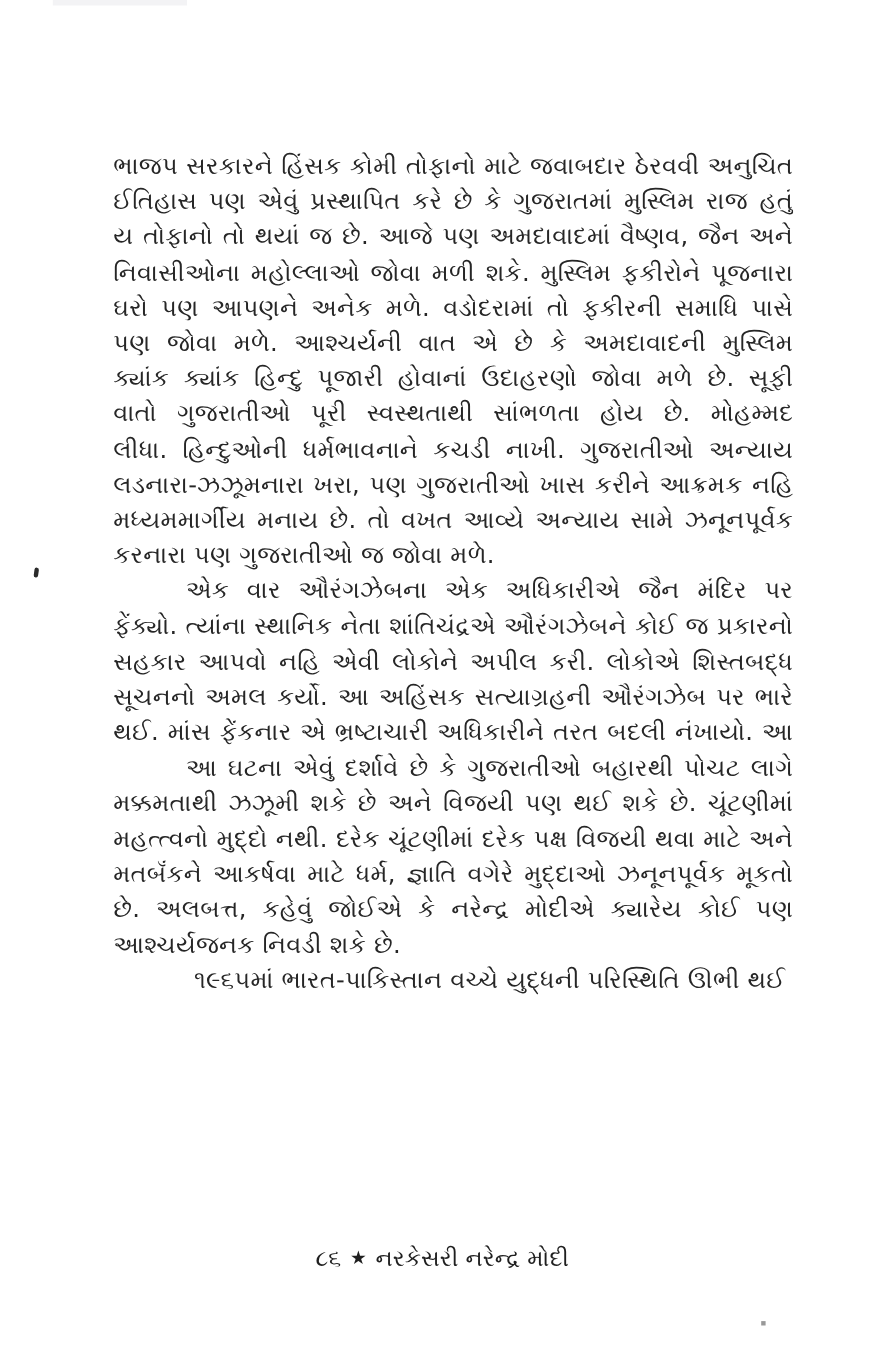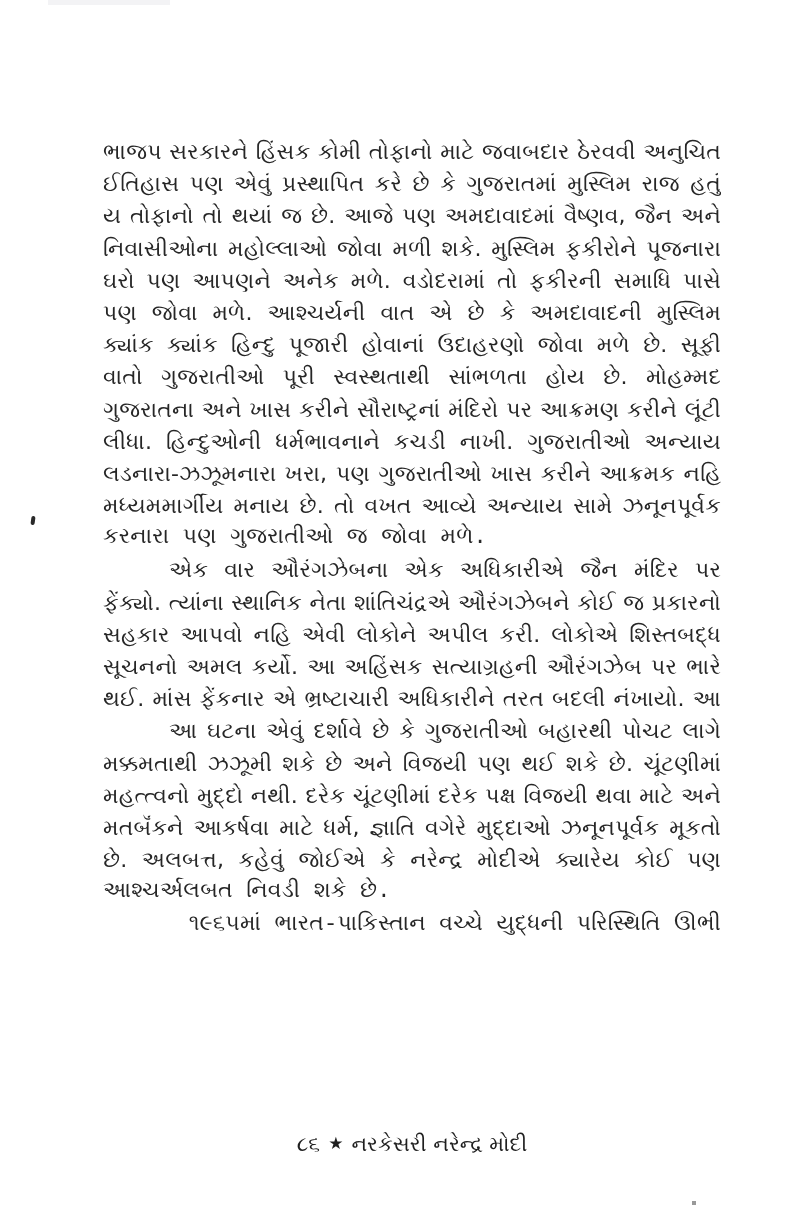--- a/index.html
+++ b/index.html
@@ -62,27 +62,26 @@
     text-align: justify;
     text-align-last: justify;
     letter-spacing: 0.2px;
     white-space: normal;
   }
   .line.indent {
     padding-left: 66px;
     width: 552px;
   }
   .line.last {
-    text-align: right;
+    text-align: center;
     text-align-last: left;
-    font-family: Liberation Mono, monospace;
   }
   .footer {
     position: absolute;
-    left: 103px;
+    left: 93px;
     top: 1130px;
     width: 618px;
     text-align: center;
     font-size: 21px;
     line-height: 28px;
     color: #1f1f1f;
   }
   .footer .star {
     font-size: 17px;
     padding: 0 8px;
@@ -101,36 +100,35 @@
 
   <div class="textblock" id="textblock">
       <div class="line">ભાજપ સરકારને હિંસક કોમી તોફાનો માટે જવાબદાર ઠેરવવી અનુચિત છે.</div>
       <div class="line">ઈતિહાસ પણ એવું પ્રસ્થાપિત કરે છે કે ગુજરાતમાં મુસ્લિમ રાજ હતું ત્યારે</div>
       <div class="line">ય તોફાનો તો થયાં જ છે. આજે પણ અમદાવાદમાં વૈષ્ણવ, જૈન અને શિવપંથ</div>
       <div class="line">નિવાસીઓના મહોલ્લાઓ જોવા મળી શકે. મુસ્લિમ ફકીરોને પૂજનારા હિન્દુ</div>
       <div class="line">ઘરો પણ આપણને અનેક મળે. વડોદરામાં તો ફકીરની સમાધિ પાસે ત્રિશૂળ</div>
       <div class="line">પણ જોવા મળે. આશ્ચર્યની વાત એ છે કે અમદાવાદની મુસ્લિમ દરગાહમાં</div>
       <div class="line">ક્યાંક ક્યાંક હિન્દુ પૂજારી હોવાનાં ઉદાહરણો જોવા મળે છે. સૂફી પંથીઓની</div>
       <div class="line">વાતો ગુજરાતીઓ પૂરી સ્વસ્થતાથી સાંભળતા હોય છે. મોહમ્મદ ગઝનીએ</div>
-      <div class="line">ગુજરાતના અને ખાસ કરીને સૌરાષ્ટ્રનાં મંદિરો પર આક્રમણ કરીને લૂંટી</div>
       <div class="line">લીધા. હિન્દુઓની ધર્મભાવનાને કચડી નાખી. ગુજરાતીઓ અન્યાય સામે</div>
       <div class="line">લડનારા-ઝઝૂમનારા ખરા, પણ ગુજરાતીઓ ખાસ કરીને આક્રમક નહિ પણ</div>
       <div class="line">મધ્યમમાર્ગીય મનાય છે. તો વખત આવ્યે અન્યાય સામે ઝનૂનપૂર્વક સંઘર્ષ</div>
       <div class="line last">કરનારા પણ ગુજરાતીઓ જ જોવા મળે.</div>
       <div class="line indent">એક વાર ઔરંગઝેબના એક અધિકારીએ જૈન મંદિર પર માંસનો ટુકડો</div>
       <div class="line">ફેંક્યો. ત્યાંના સ્થાનિક નેતા શાંતિચંદ્રએ ઔરંગઝેબને કોઈ જ પ્રકારનો સાથ-</div>
       <div class="line">સહકાર આપવો નહિ એવી લોકોને અપીલ કરી. લોકોએ શિસ્તબદ્ધ રીતે આ</div>
       <div class="line">સૂચનનો અમલ કર્યો. આ અહિંસક સત્યાગ્રહની ઔરંગઝેબ પર ભારે અસર</div>
       <div class="line">થઈ. માંસ ફેંકનાર એ ભ્રષ્ટાચારી અધિકારીને તરત બદલી નંખાયો. આ ઘટના</div>
       <div class="line indent">આ ઘટના એવું દર્શાવે છે કે ગુજરાતીઓ બહારથી પોચટ લાગે છે, પણ</div>
       <div class="line">મક્કમતાથી ઝઝૂમી શકે છે અને વિજયી પણ થઈ શકે છે. ચૂંટણીમાં જ્ઞાતિપ્રથા</div>
       <div class="line">મહત્ત્વનો મુદ્દો નથી. દરેક ચૂંટણીમાં દરેક પક્ષ વિજયી થવા માટે અને પોતાની</div>
       <div class="line">મતબૅંકને આકર્ષવા માટે ધર્મ, જ્ઞાતિ વગેરે મુદ્દાઓ ઝનૂનપૂર્વક મૂકતો જ હોય</div>
       <div class="line">છે. અલબત્ત, કહેવું જોઈએ કે નરેન્દ્ર મોદીએ ક્યારેય કોઈ પણ ચૂંટણીમાં</div>
-      <div class="line last">આશ્ચર્અલબત નિવડી શકે છે.</div>
+      <div class="line last">આશ્ચર્યજનક નિવડી શકે છે.</div>
       <div class="line indent last">૧૯૬૫માં ભારત-પાકિસ્તાન વચ્ચે યુદ્ધની પરિસ્થિતિ ઊભી થઈ હતી.</div>
     </div>
 
   <div class="footer">
     <span>૮૬</span><span class="star">★</span><span>નરકેસરી નરેન્દ્ર મોદી</span>
   </div>
 
 </div>
 
 </body></html>

